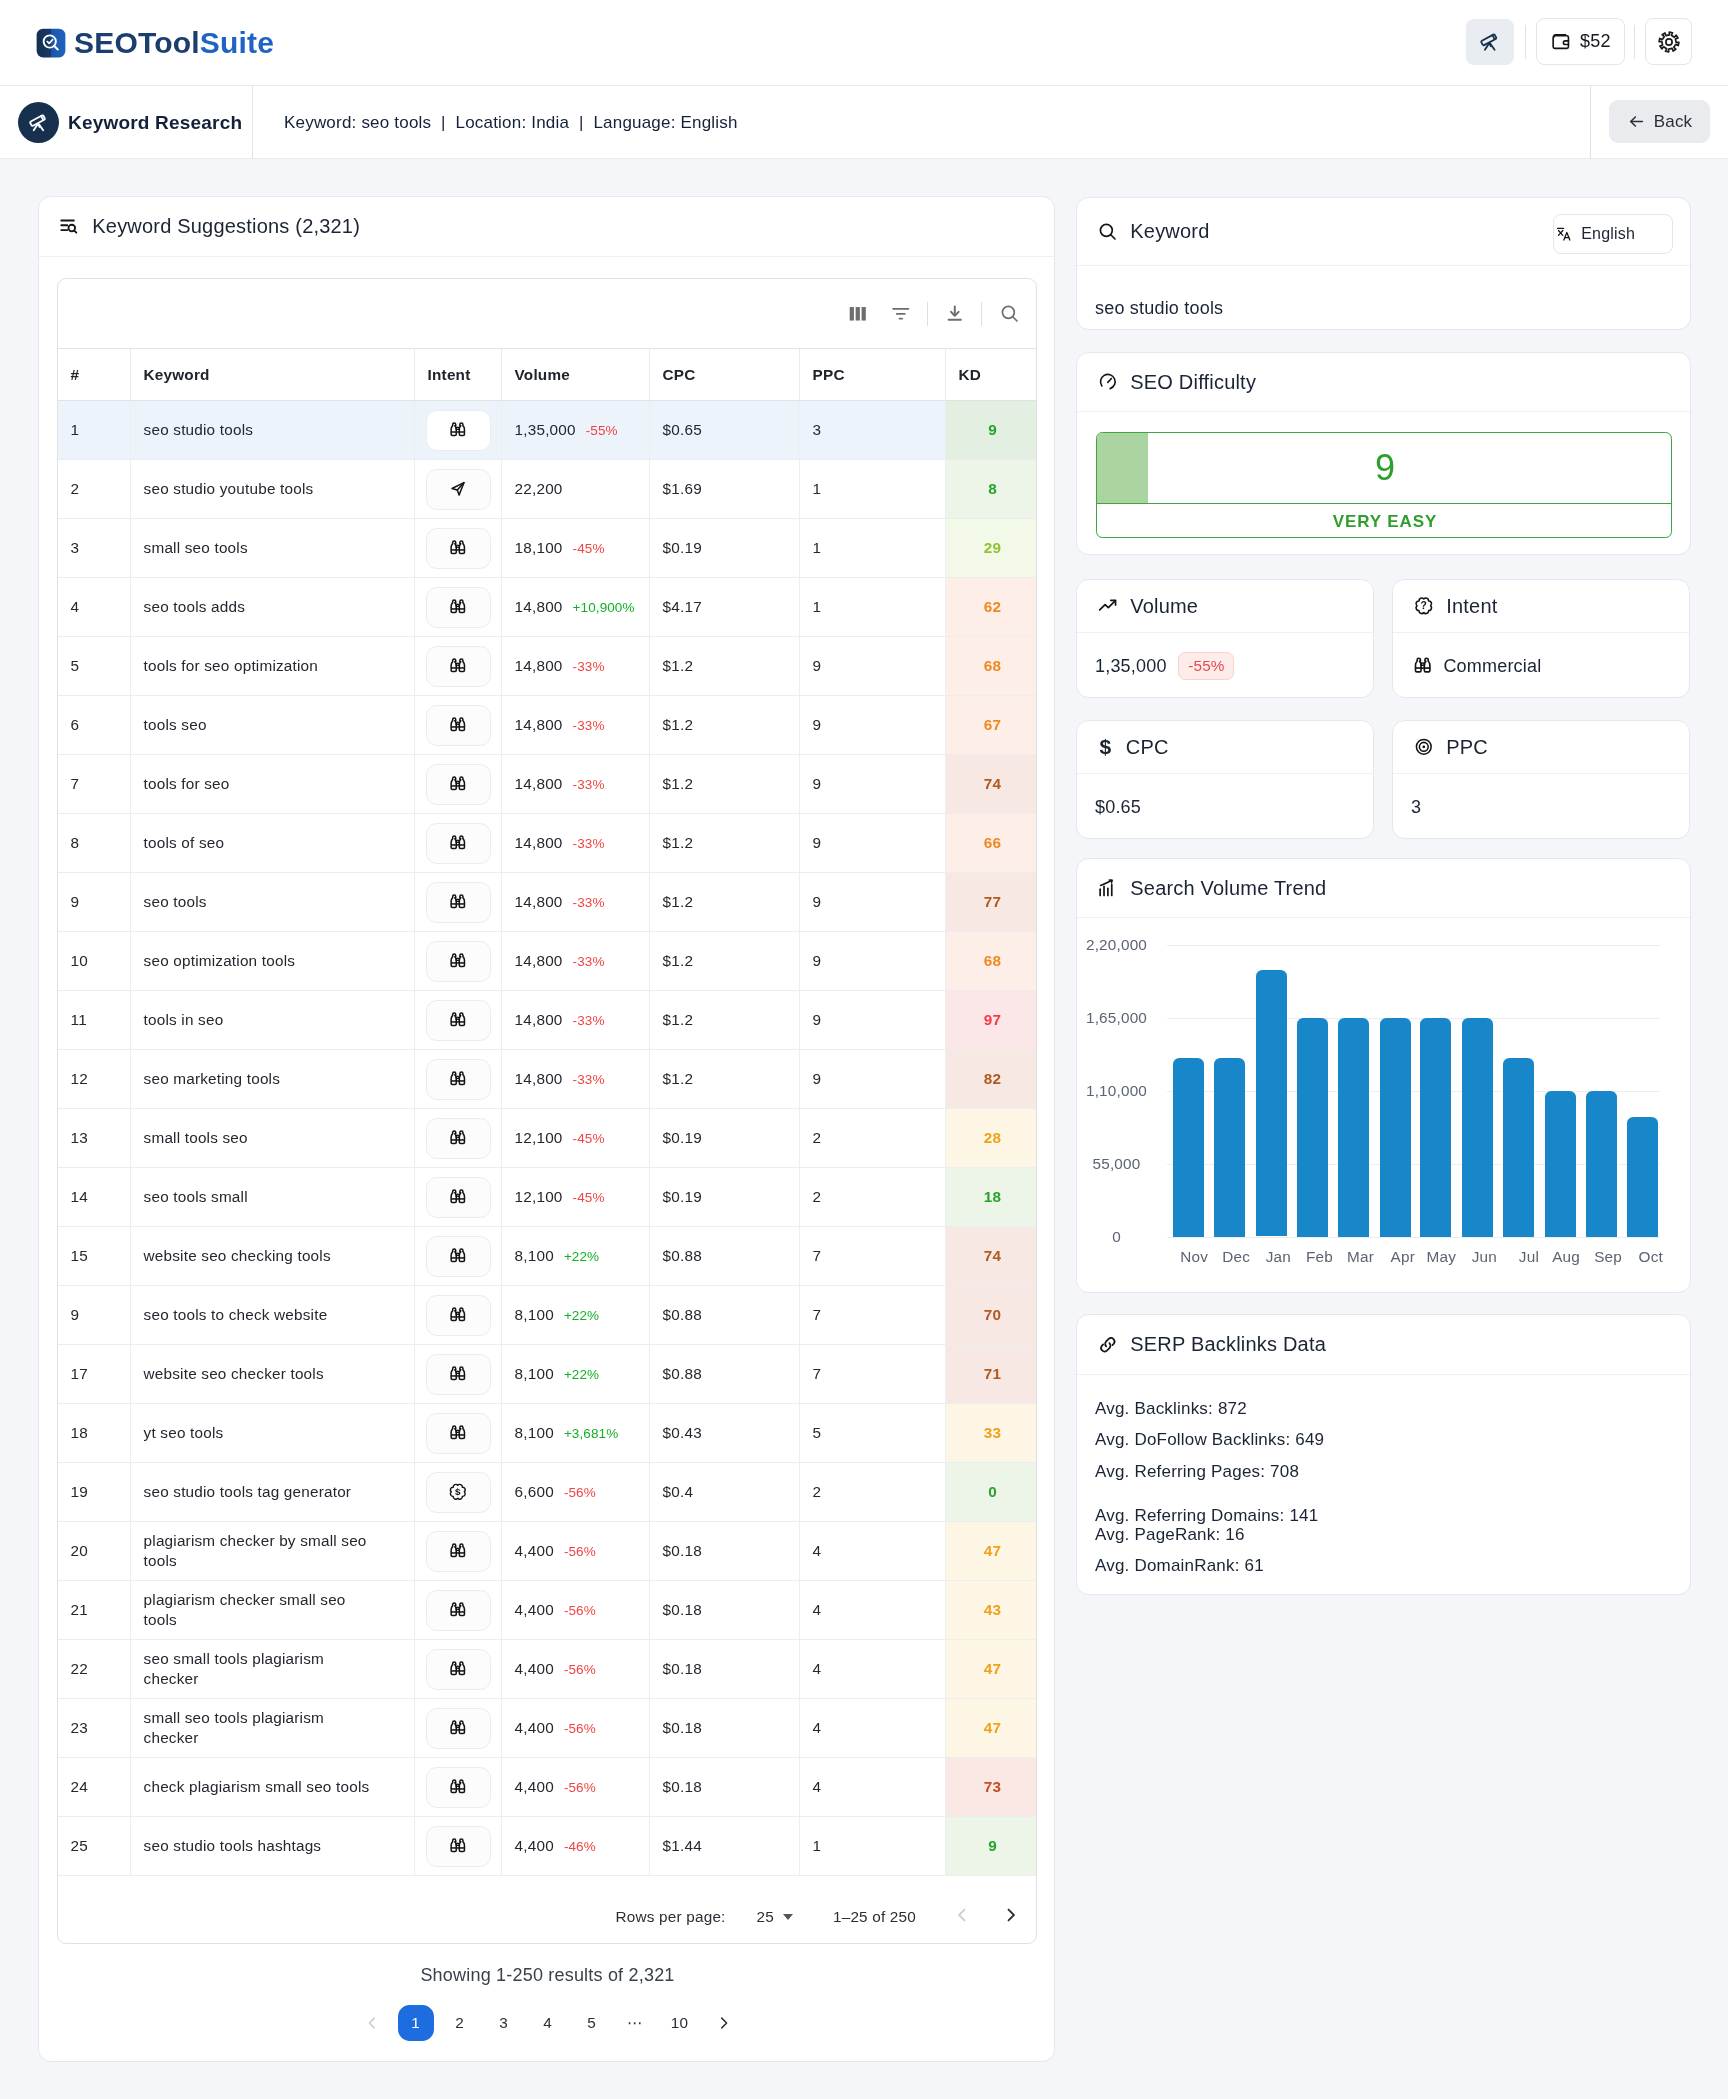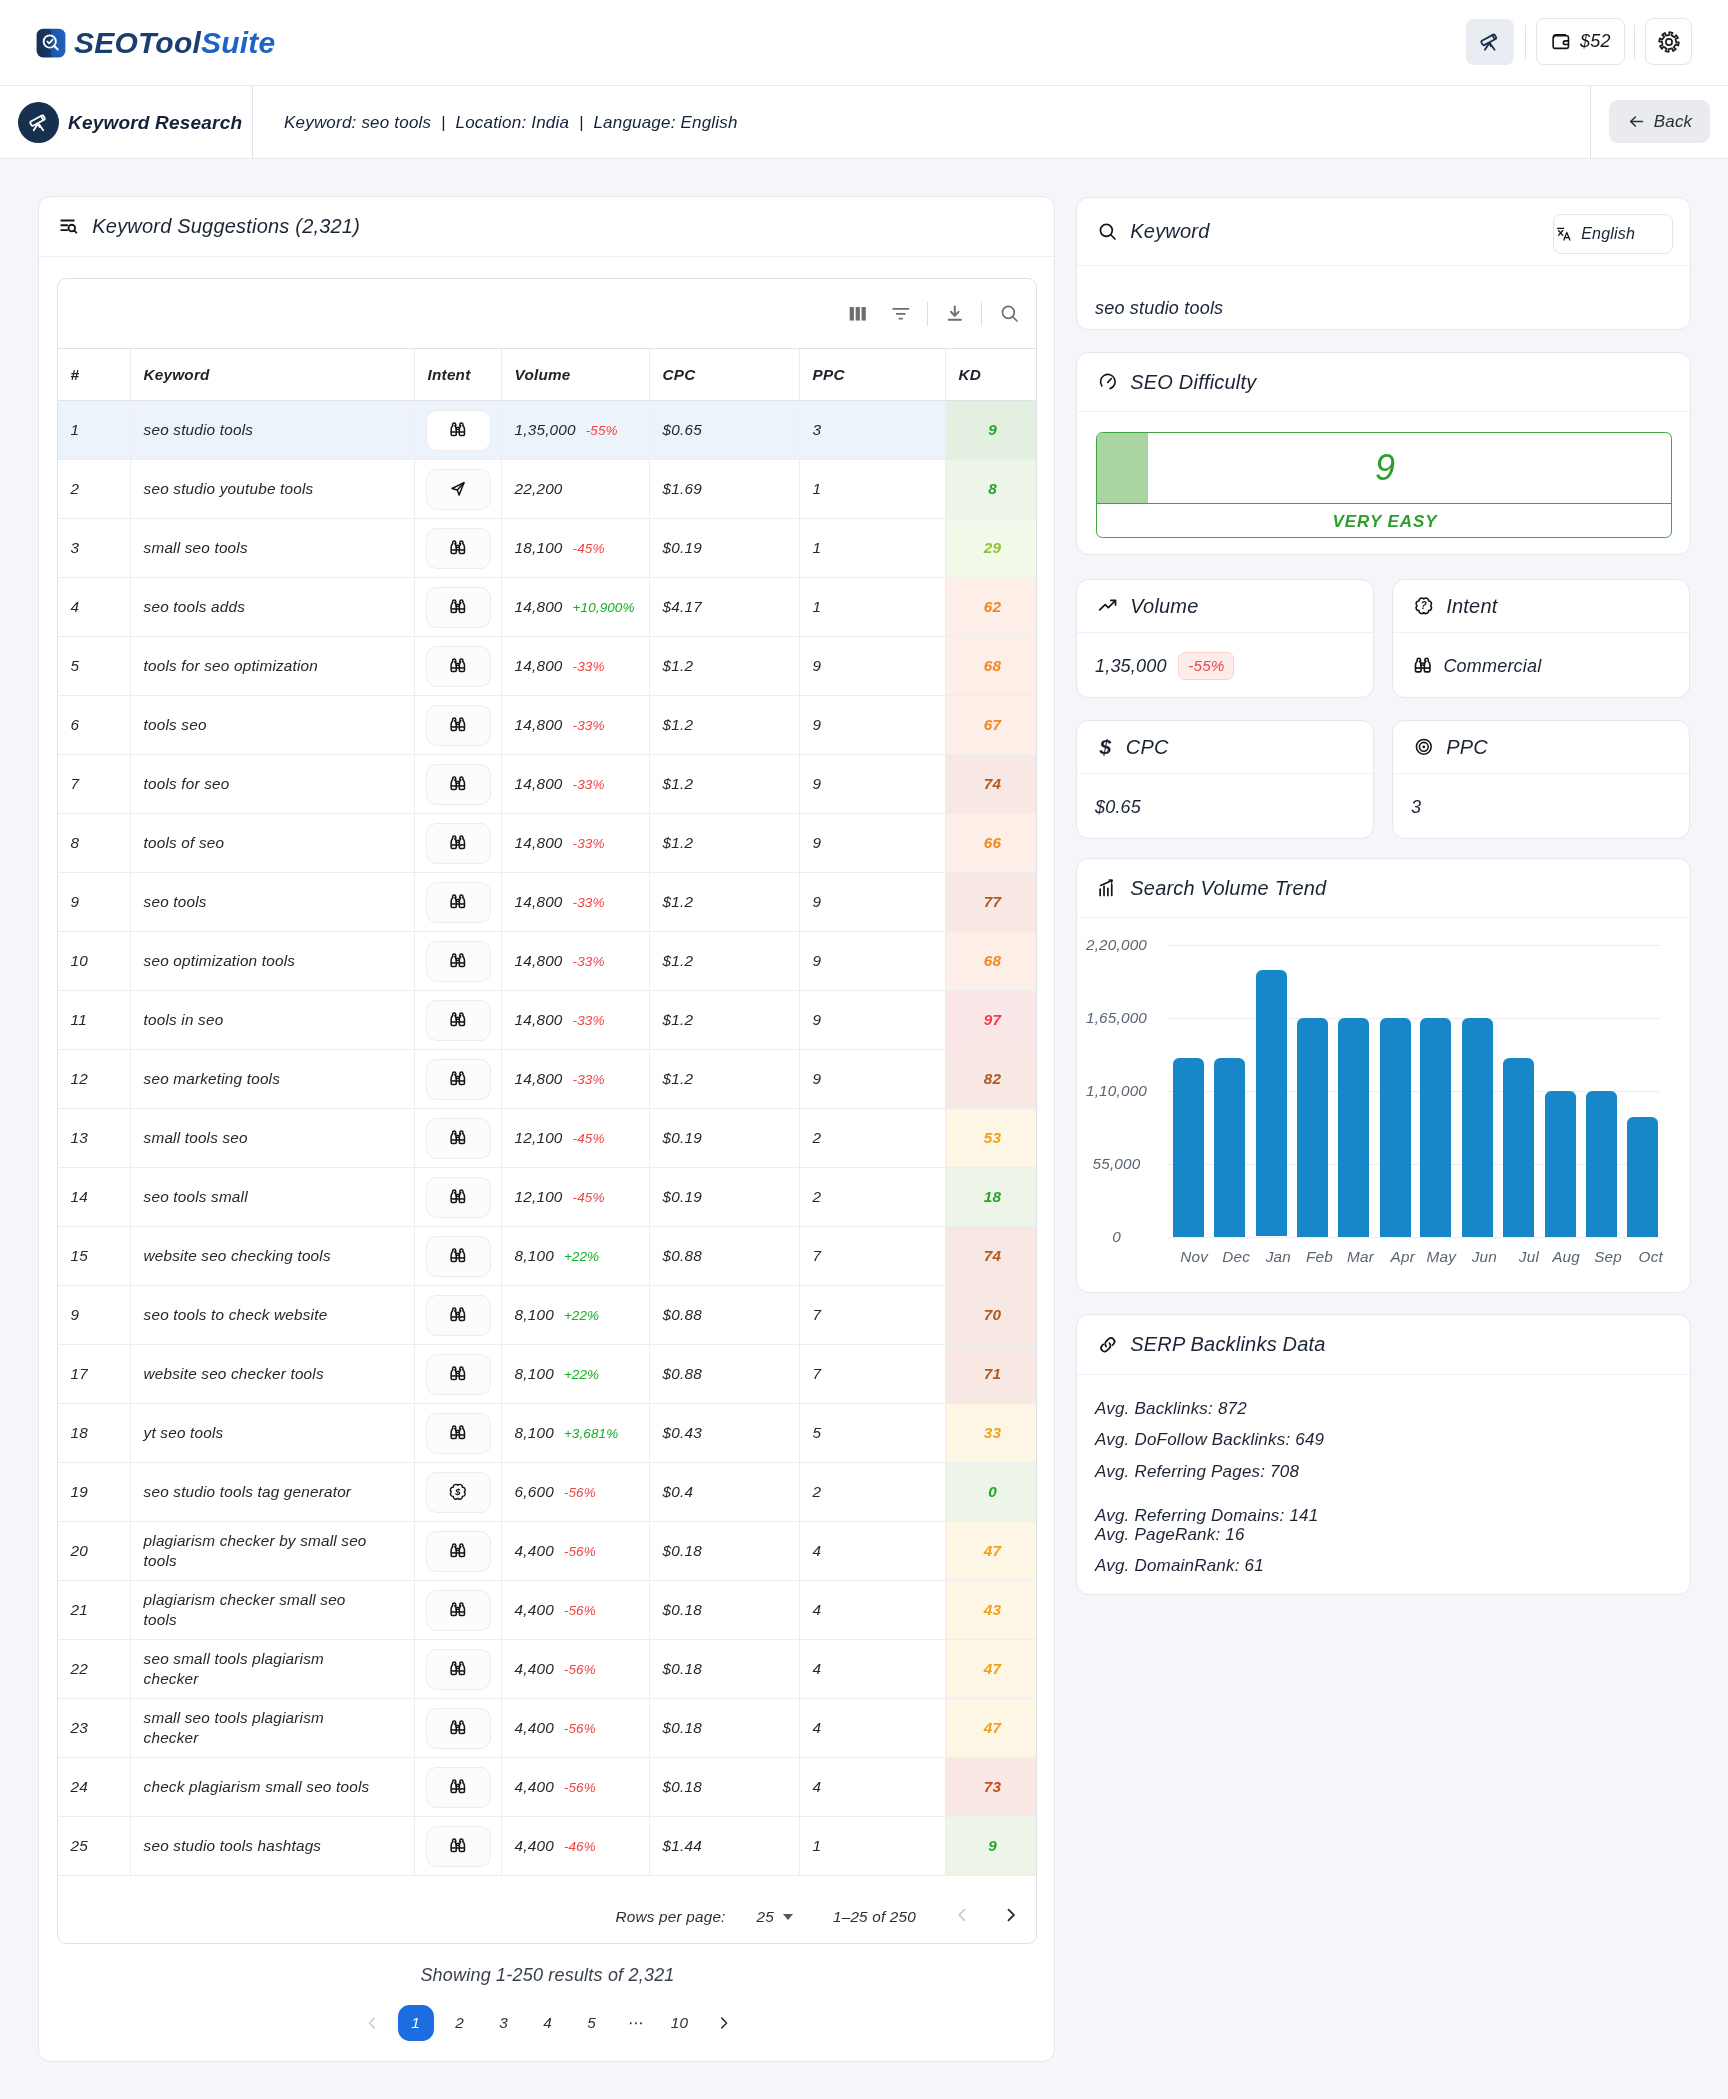--- a/index.html
+++ b/index.html
@@ -1,17 +1,17 @@
 <!DOCTYPE html>
 <html style="font-size:14.4px"><head><meta charset="utf-8">
 <style>
 * { margin:0; padding:0; box-sizing:border-box; }
 html,body { width:1728px; height:2099px; }
 body { font-family:"Liberation Sans", sans-serif; background:#f4f6f9; color:#1c2430; letter-spacing:0.2px; }
-#page { position:relative; width:1728px; height:2099px; overflow:hidden;font-style:italic; }
+#page { position:relative; width:1728px; height:2099px; overflow:hidden; }
 .bar1 { position:absolute; left:0; top:0; width:1728px; height:86px; background:#fff; border-bottom:0.9px solid #e7eaee; }
 .bar2 { position:absolute; left:0; top:86px; width:1728px; height:73px; background:#fff; border-bottom:0.9px solid #e7eaee; }
 .logo { position:absolute; left:36px; top:26px; display:flex; align-items:center; }
 .logotxt { font-size:30px; font-weight:bold; margin-left:8px; letter-spacing:0.2px; color:#1b3e6f; }
 .logotxt .lt2 { color:#1e63c5; }
 .tbtn { position:absolute; border-radius:8px; display:flex; align-items:center; justify-content:center; }
 .vdiv { position:absolute; width:0.9px; background:#dfe3e8; }
 .circ { position:absolute; left:18px; top:16px; width:41px; height:41px; border-radius:50%; background:#16304d; display:flex; align-items:center; justify-content:center; }
 .krtitle { position:absolute; left:68px; top:26px; font-size:19px; font-weight:bold; color:#14213a; }
 .crumb { position:absolute; left:284px; top:27px; font-size:17px; color:#14213a; }
@@ -434,21 +434,21 @@
                   <path d="M9.7 7.4 V6.1 a1.7 1.7 0 0 0 -3.4 0 V7.4 C5.2 8.5 4.6 10 4.6 11.5 V16.9 a1.4 1.4 0 0 0 1.4 1.4 H8.9 a1.4 1.4 0 0 0 1.4 -1.4 V11.5 C10.3 10 9.7 8.5 8.7 7.4 Z" stroke="#141414" stroke-width="1.7" stroke-linecap="round" stroke-linejoin="round"></path>
 <path d="M14.3 7.4 V6.1 a1.7 1.7 0 0 1 3.4 0 V7.4 C18.8 8.5 19.4 10 19.4 11.5 V16.9 a1.4 1.4 0 0 1 -1.4 1.4 H15.1 a1.4 1.4 0 0 1 -1.4 -1.4 V11.5 C13.7 10 14.3 8.5 15.3 7.4 Z" stroke="#141414" stroke-width="1.7" stroke-linecap="round" stroke-linejoin="round"></path>
 <path d="M4.6 14.4 H19.4" stroke="#141414" stroke-width="1.7"></path>
 <rect x="10.3" y="9.3" width="3.4" height="2.2" stroke="#141414" stroke-width="1.5"></rect>
                 </svg>
               </span>
             </div>
 <div class="c c3">12,100<span class="chg neg">-45%</span></div>
 <div class="c c4">$0.19</div>
 <div class="c c5">2</div>
-<div class="c c6" style="background:#fdf6e5;color:#f0a11c">53</div>
+<div class="c c6" style="background:#fdf6e5;color:#f0a11c">28</div>
 </div>
 <div class="trow">
 <div class="c c0">14</div>
 <div class="c c1">
               <span>seo tools small</span>
             </div>
 <div class="c c2">
               <span class="ibox">
                 <svg width="21.6" height="21.6" viewBox="0 0 24 24" fill="none">
                   <path d="M9.7 7.4 V6.1 a1.7 1.7 0 0 0 -3.4 0 V7.4 C5.2 8.5 4.6 10 4.6 11.5 V16.9 a1.4 1.4 0 0 0 1.4 1.4 H8.9 a1.4 1.4 0 0 0 1.4 -1.4 V11.5 C10.3 10 9.7 8.5 8.7 7.4 Z" stroke="#141414" stroke-width="1.7" stroke-linecap="round" stroke-linejoin="round"></path>

